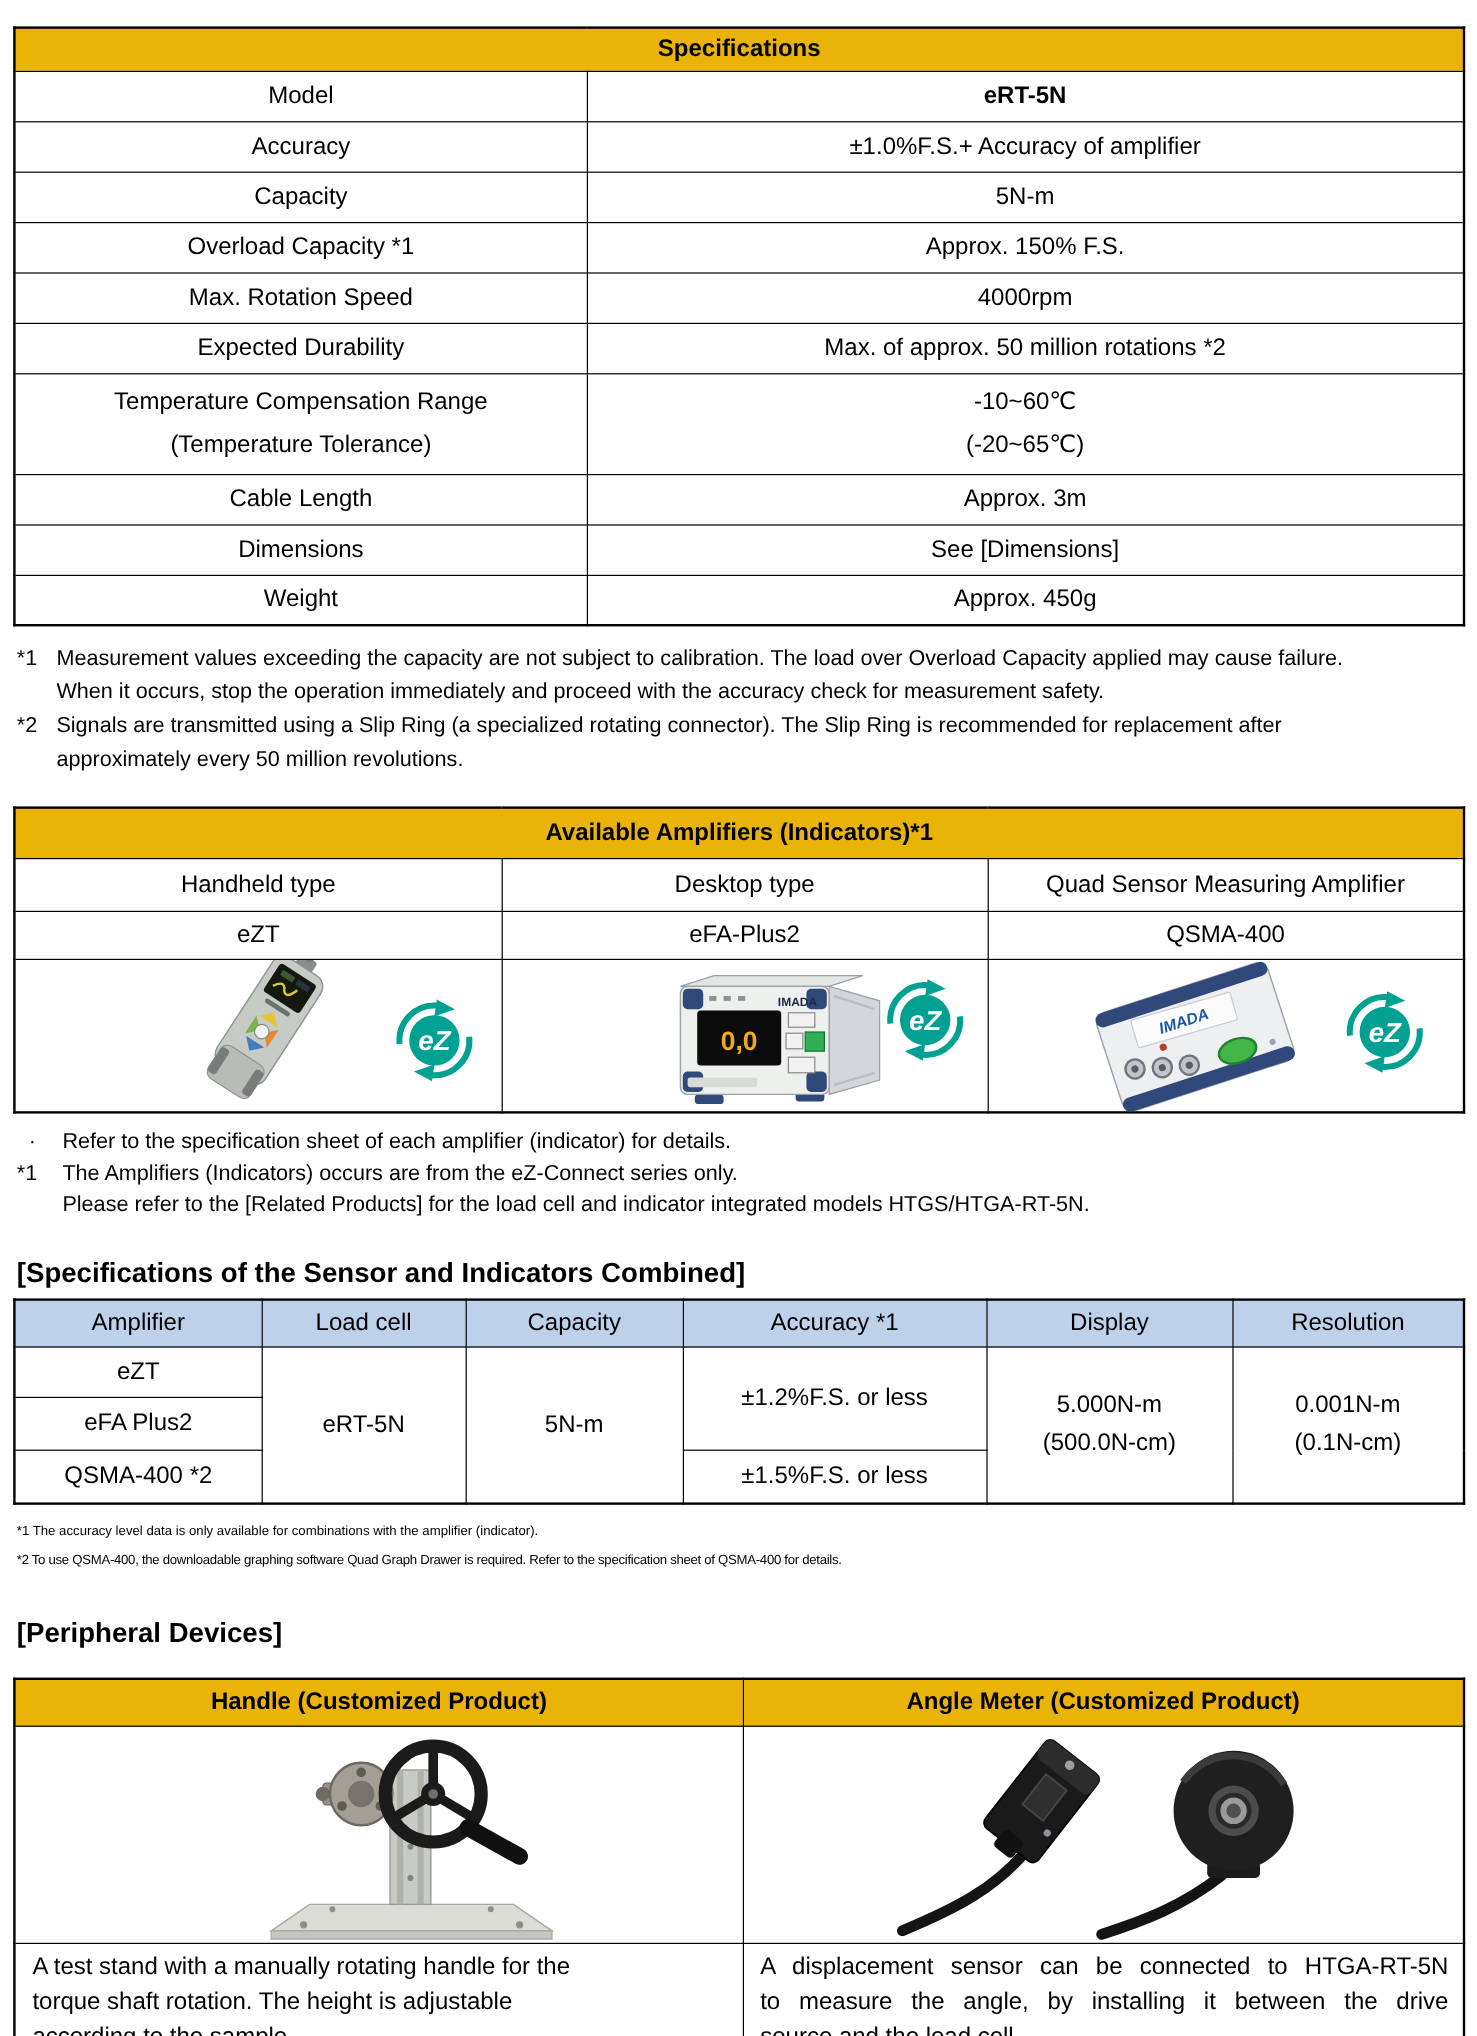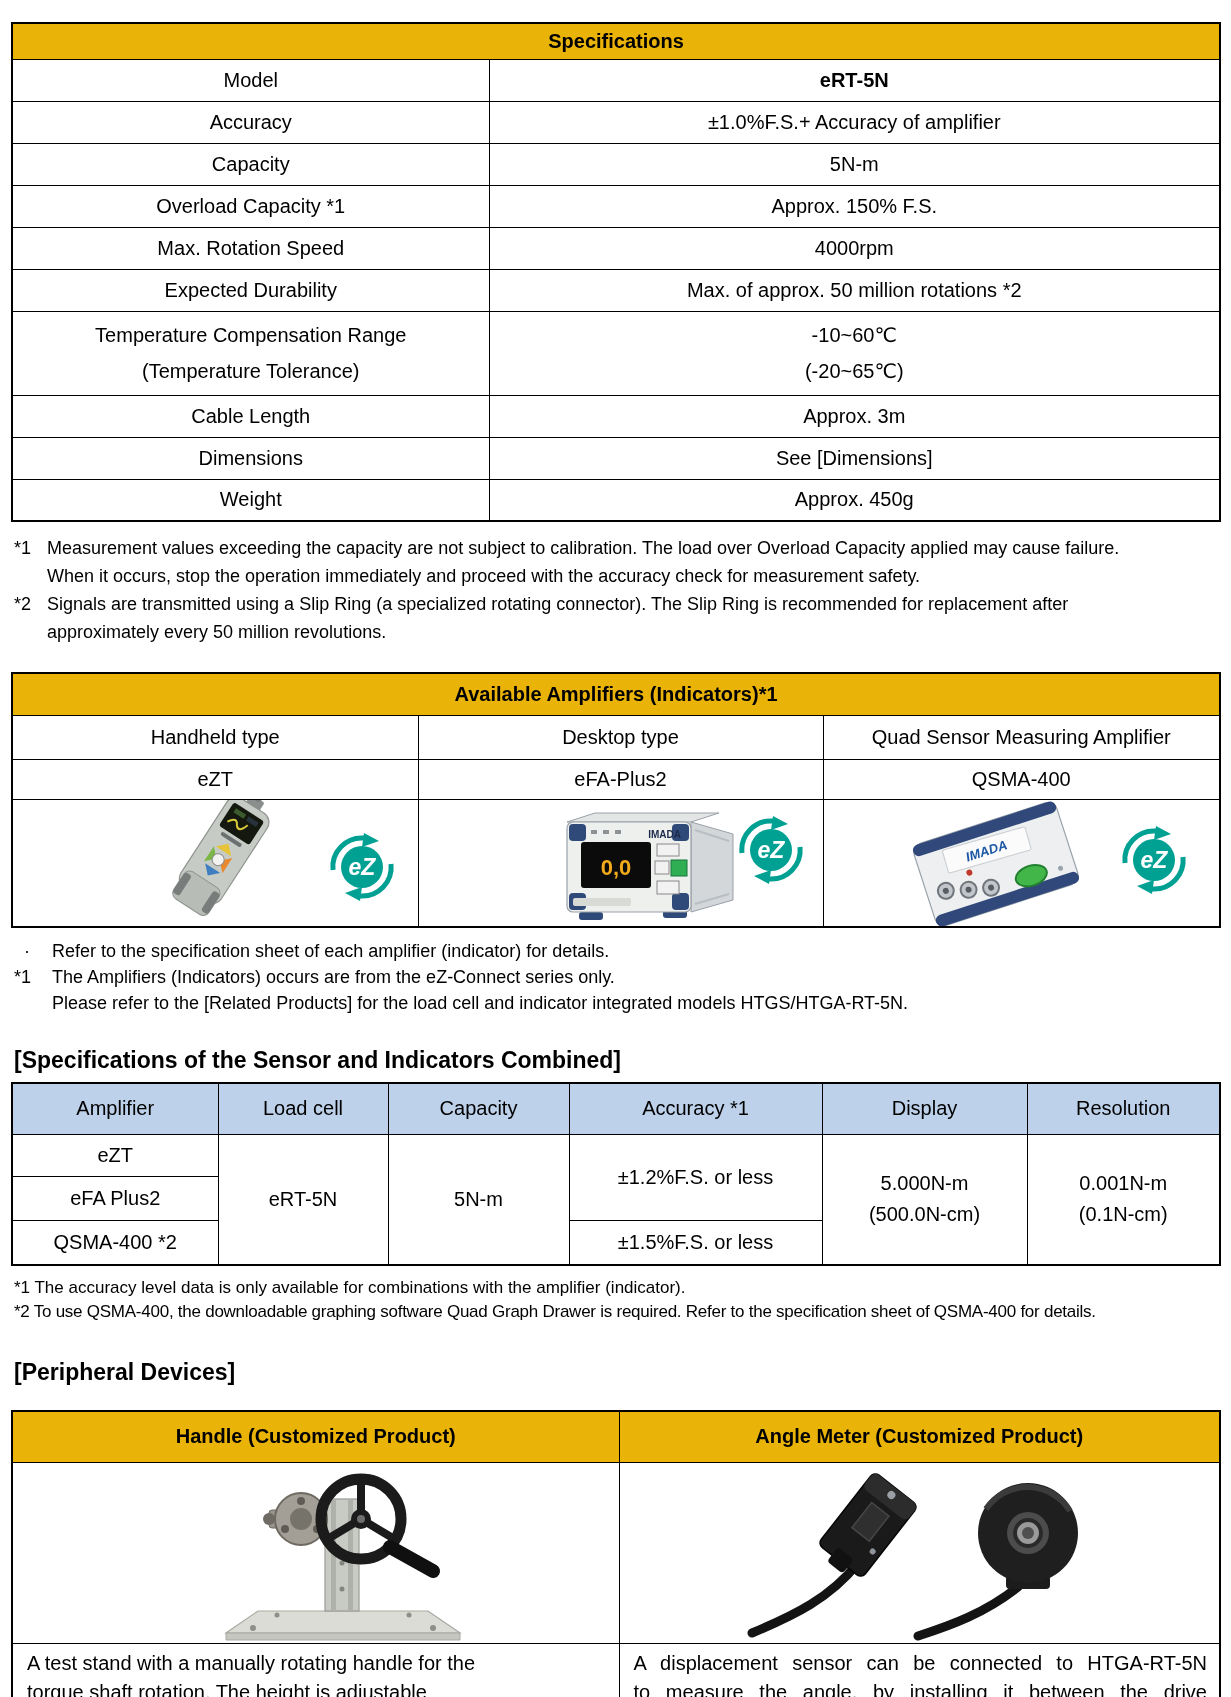--- a/index.html
+++ b/index.html
@@ -39,30 +39,30 @@
   .amp-notes { margin: 10px 0 0 3px; font-size: 18px; line-height: 26px; }
   .amp-notes .mk { width: 38px; flex: none; }
   .amp-notes .mk.bullet { padding-left: 10px; }
   .amp-notes .fnote.cont { padding-left: 38px; }
 
   
   .sect { font-weight: bold; font-size: 23px; line-height: 28px; margin: 30px 0 8px 3px; }
   .sect.peri-h { margin-top: 34px; margin-bottom: 24px; }
 
   
-  .comb tr.hrow td { height: 52px; background: #bdd1ea; }
+  .comb tr.hrow td { height: 40px; background: #bdd1ea; }
   .comb td { height: 42px; }
   .comb tr.r2 td { height: 44px; }
   .comb tr.r3 td { height: 44px; }
   .comb .two-line div { line-height: 31px; }
-  .comb-notes { margin: 10px 0 0 3px; font-size: 17px; line-height: 24px; }
+  .comb-notes { margin: 10px 0 0 3px; font-size: 11px; line-height: 24px; }
   .comb-notes .narrow { letter-spacing: -0.25px; }
 
   
-  .peri .hdr { height: 52px; }
+  .peri .hdr { height: 40px; }
   .peri tr.peri-img td { height: 181px; padding: 0; }
   .peri tr.peri-desc td { height: 91px; vertical-align: top; text-align: left; padding: 5px 12px 0 14px; font-size: 20px; }
   .peri tr.peri-desc td div { line-height: 29px; }
   .peri tr.peri-desc td.ldesc { padding-right: 60px; }
   .peri tr.peri-desc td.rdesc div.jl { text-align: justify; text-align-last: justify; }
   .peri tr.partial td { height: 16px; border-bottom: none; }
 </style>
 </head>
 <body>
 

